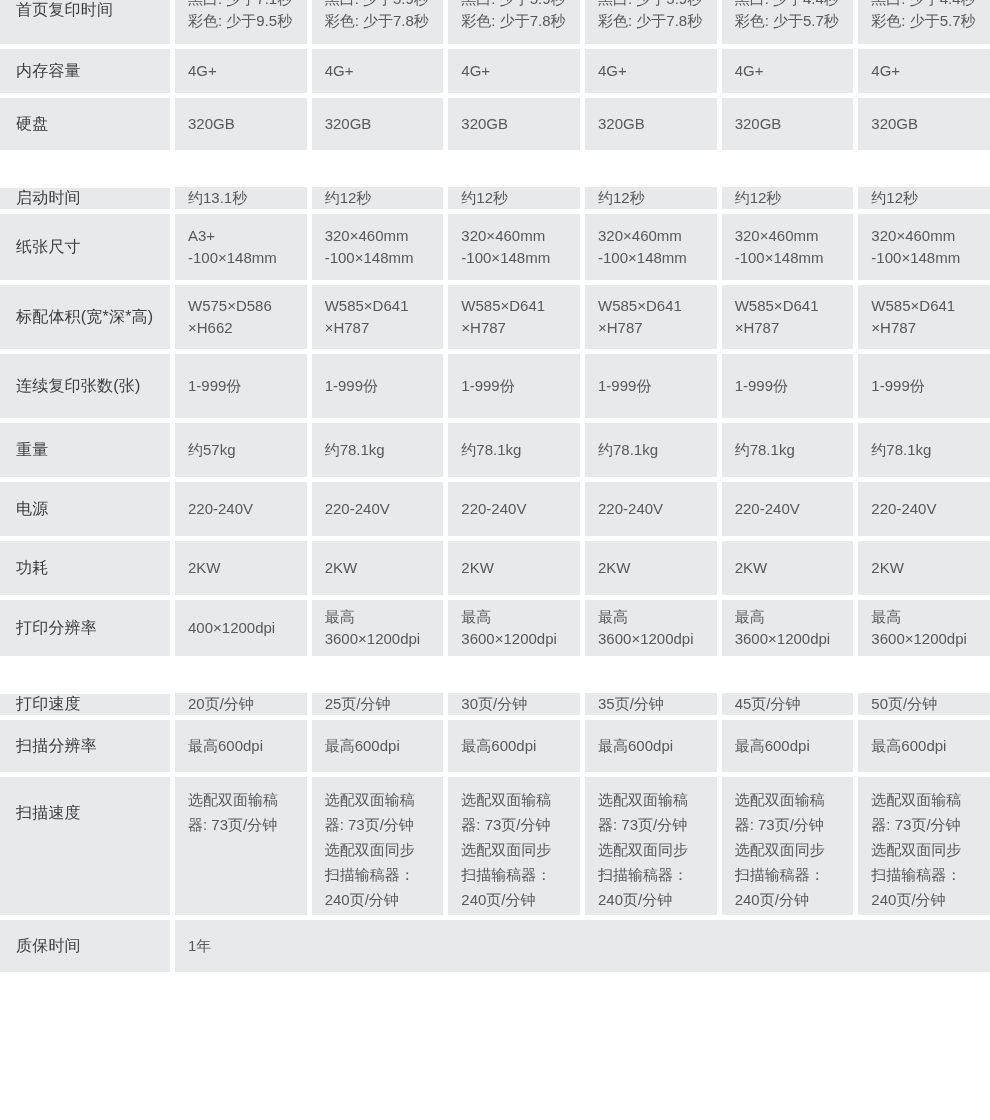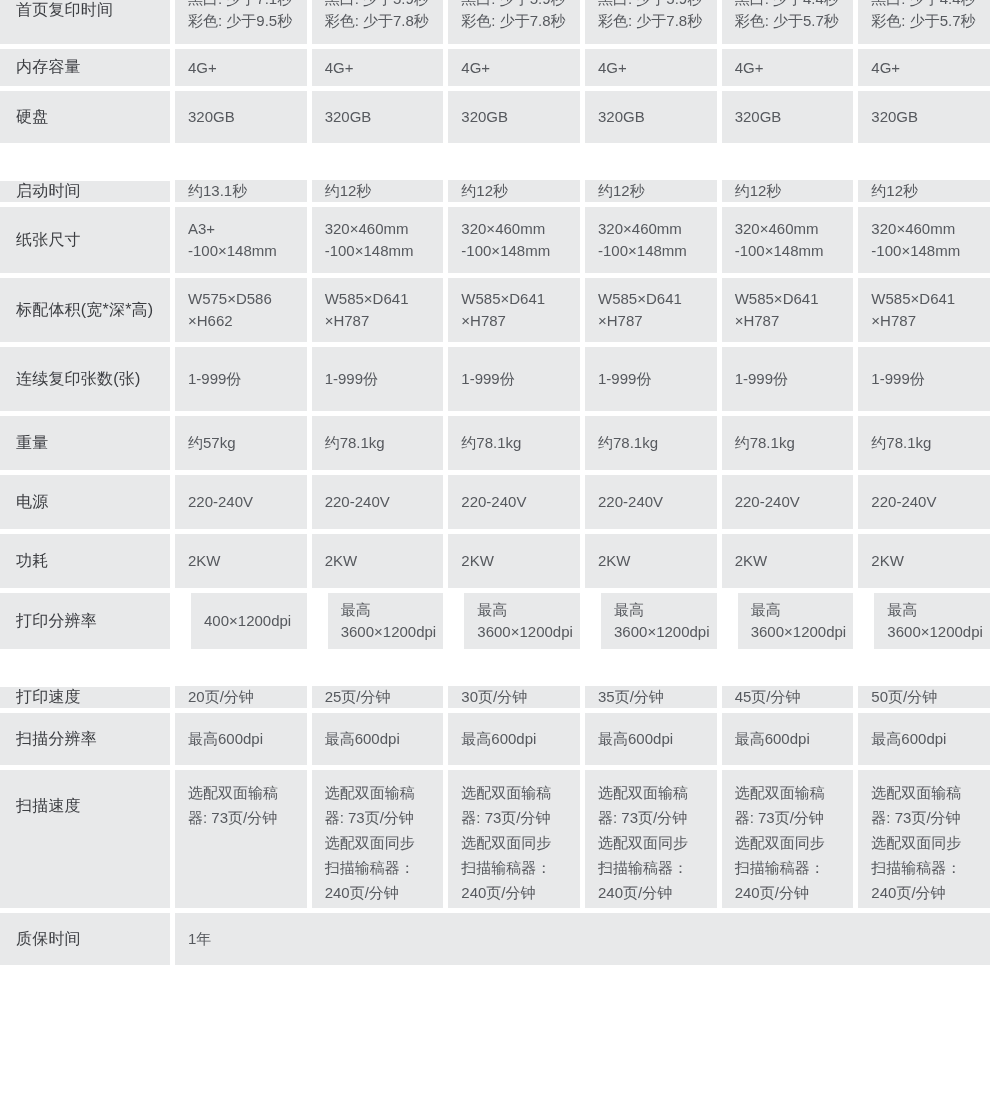--- a/index.html
+++ b/index.html
@@ -71,21 +71,21 @@
 彩色: 少于7.8秒</div>
       <div class="cell value">黑白: 少于5.9秒
 彩色: 少于7.8秒</div>
       <div class="cell value">黑白: 少于5.9秒
 彩色: 少于7.8秒</div>
       <div class="cell value">黑白: 少于4.4秒
 彩色: 少于5.7秒</div>
       <div class="cell value">黑白: 少于4.4秒
 彩色: 少于5.7秒</div>
     </div>
-    <div class="spec-row" style="height: 37px;">
+    <div class="spec-row" style="height: 44px;">
       <div class="cell label">内存容量</div>
       <div class="cell value">4G+</div>
       <div class="cell value">4G+</div>
       <div class="cell value">4G+</div>
       <div class="cell value">4G+</div>
       <div class="cell value">4G+</div>
       <div class="cell value">4G+</div>
     </div>
     <div class="spec-row" style="height: 52px; justify-content: flex-end;">
       <div class="cell label">硬盘</div>
@@ -164,21 +164,21 @@
     </div>
     <div class="spec-row" style="height: 54px;">
       <div class="cell label">功耗</div>
       <div class="cell value">2KW</div>
       <div class="cell value">2KW</div>
       <div class="cell value">2KW</div>
       <div class="cell value">2KW</div>
       <div class="cell value">2KW</div>
       <div class="cell value">2KW</div>
     </div>
-    <div class="spec-row" style="height: 56px; gap: 16px;">
+    <div class="spec-row" style="height: 56px;">
       <div class="cell label">打印分辨率</div>
       <div class="cell value">400×1200dpi</div>
       <div class="cell value">最高
 3600×1200dpi</div>
       <div class="cell value">最高
 3600×1200dpi</div>
       <div class="cell value">最高
 3600×1200dpi</div>
       <div class="cell value">最高
 3600×1200dpi</div>

